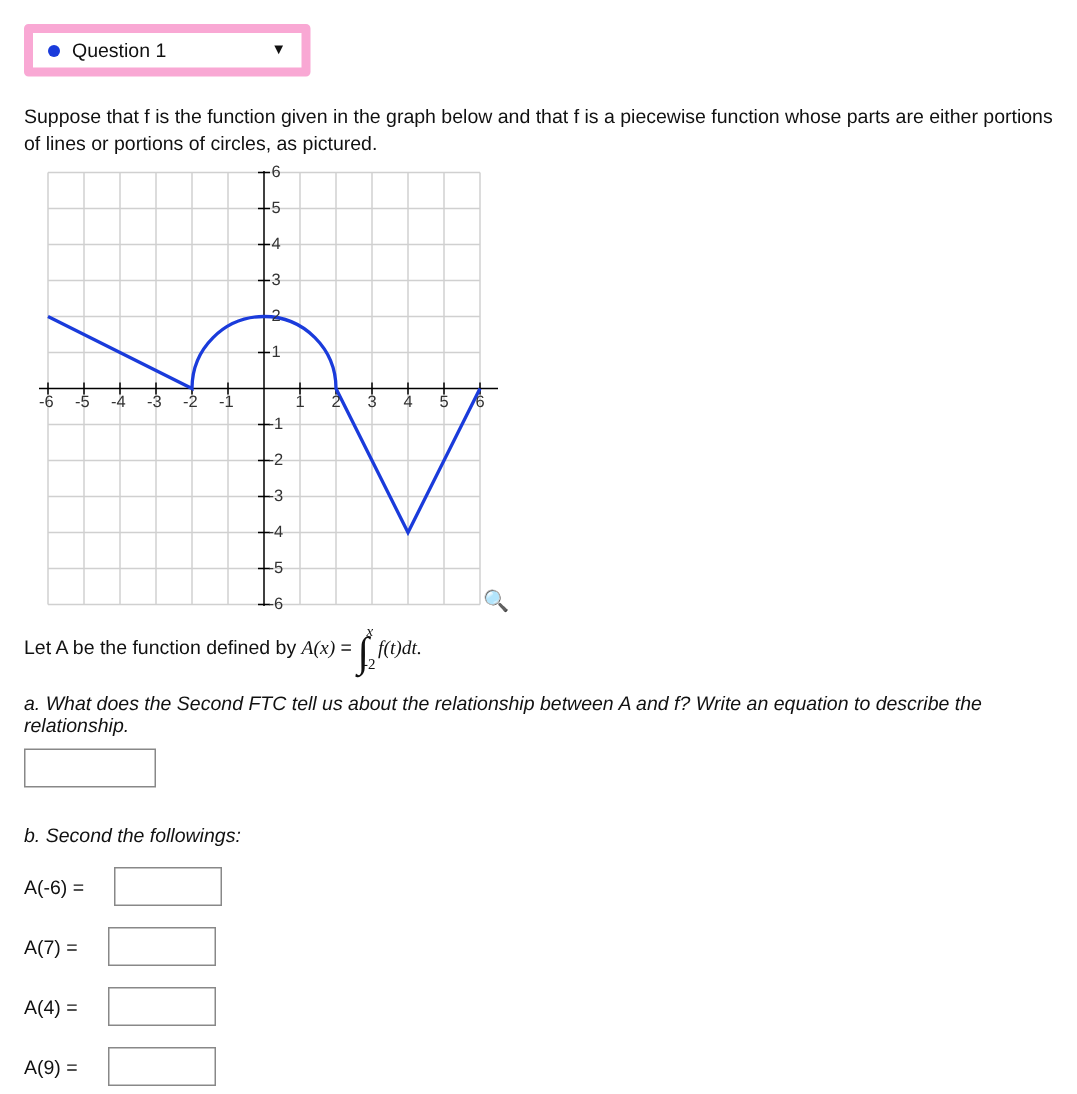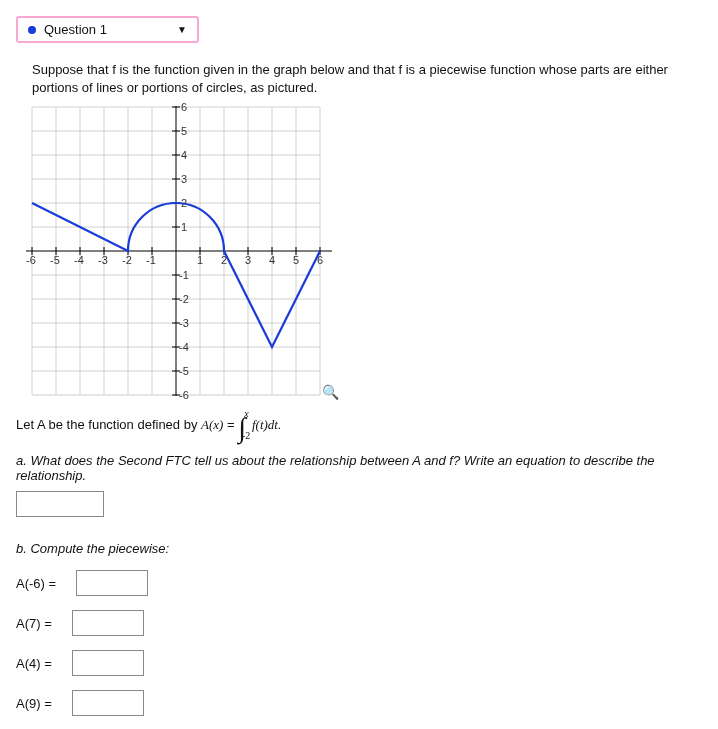--- a/index.html
+++ b/index.html
@@ -6,36 +6,36 @@
     margin: 0;
     padding: 16px;
     font-family: Arial, Helvetica, sans-serif;
     font-size: 13px;
     color: #111;
     width: 686px;
   }
   .q-select {
     display: inline-flex;
     align-items: center;
-    border: 2px solid #f9a8d4;
+    border: 6px solid #f9a8d4;
     border-radius: 3px;
     padding: 4px 10px;
     margin-bottom: 14px;
     background: #fff;
   }
   .dot {
     width: 8px; height: 8px; border-radius: 50%;
     background: #1a3bdb; margin-right: 8px;
   }
   .caret {
     margin-left: 70px;
     font-size: 10px;
   }
   .prompt {
-    margin: 4px 0 10px 16px;
+    margin: 4px 0 10px 0;
     line-height: 1.35;
   }
   .graph-wrap { position: relative; width: 320px; height: 290px; margin-bottom: 6px; }
   .tick-lbl { position: absolute; font-size: 11px; color: #333; }
   .mag { position:absolute; right:-4px; bottom:-4px; color:#888; font-size:14px;}
   .defn { margin: 12px 0 9px 0; }
   .math-i { font-style: italic; font-family: 'Times New Roman', serif; }
   .part { margin: 6px 0 8px 0; font-style: italic; }
   .txtin {
     border: 1px solid #888;
@@ -165,21 +165,21 @@
   <span> = </span>
   <span style="font-family:'Times New Roman',serif;">
     <span style="font-size:28px; vertical-align:-8px;">∫</span><sub style="font-size:10px; vertical-align:-10px; margin-left:-4px;">-2</sub><sup style="font-size:10px; vertical-align:12px; margin-left:-6px;" class="math-i">x</sup>
   </span>
   <span class="math-i">f(t)dt.</span>
 </div>
 
 <div class="part">a. What does the Second FTC tell us about the relationship between A and f? Write an equation to describe the relationship.</div>
 <input type="text" class="txtin w-a" style="">
 
-<div class="part" style="margin-top:10px;">b. Compute the piecewise:</div>
+<div class="part" style="margin-top:10px;">b. Second the followings:</div>
 
 <div class="row">
   <label>A(-6) =</label>
   <input type="text" class="txtin w-b" style="">
 </div>
 <div class="row">
   <label>A(7) =</label>
   <input type="text" class="txtin w-b" style="">
 </div>
 <div class="row">

